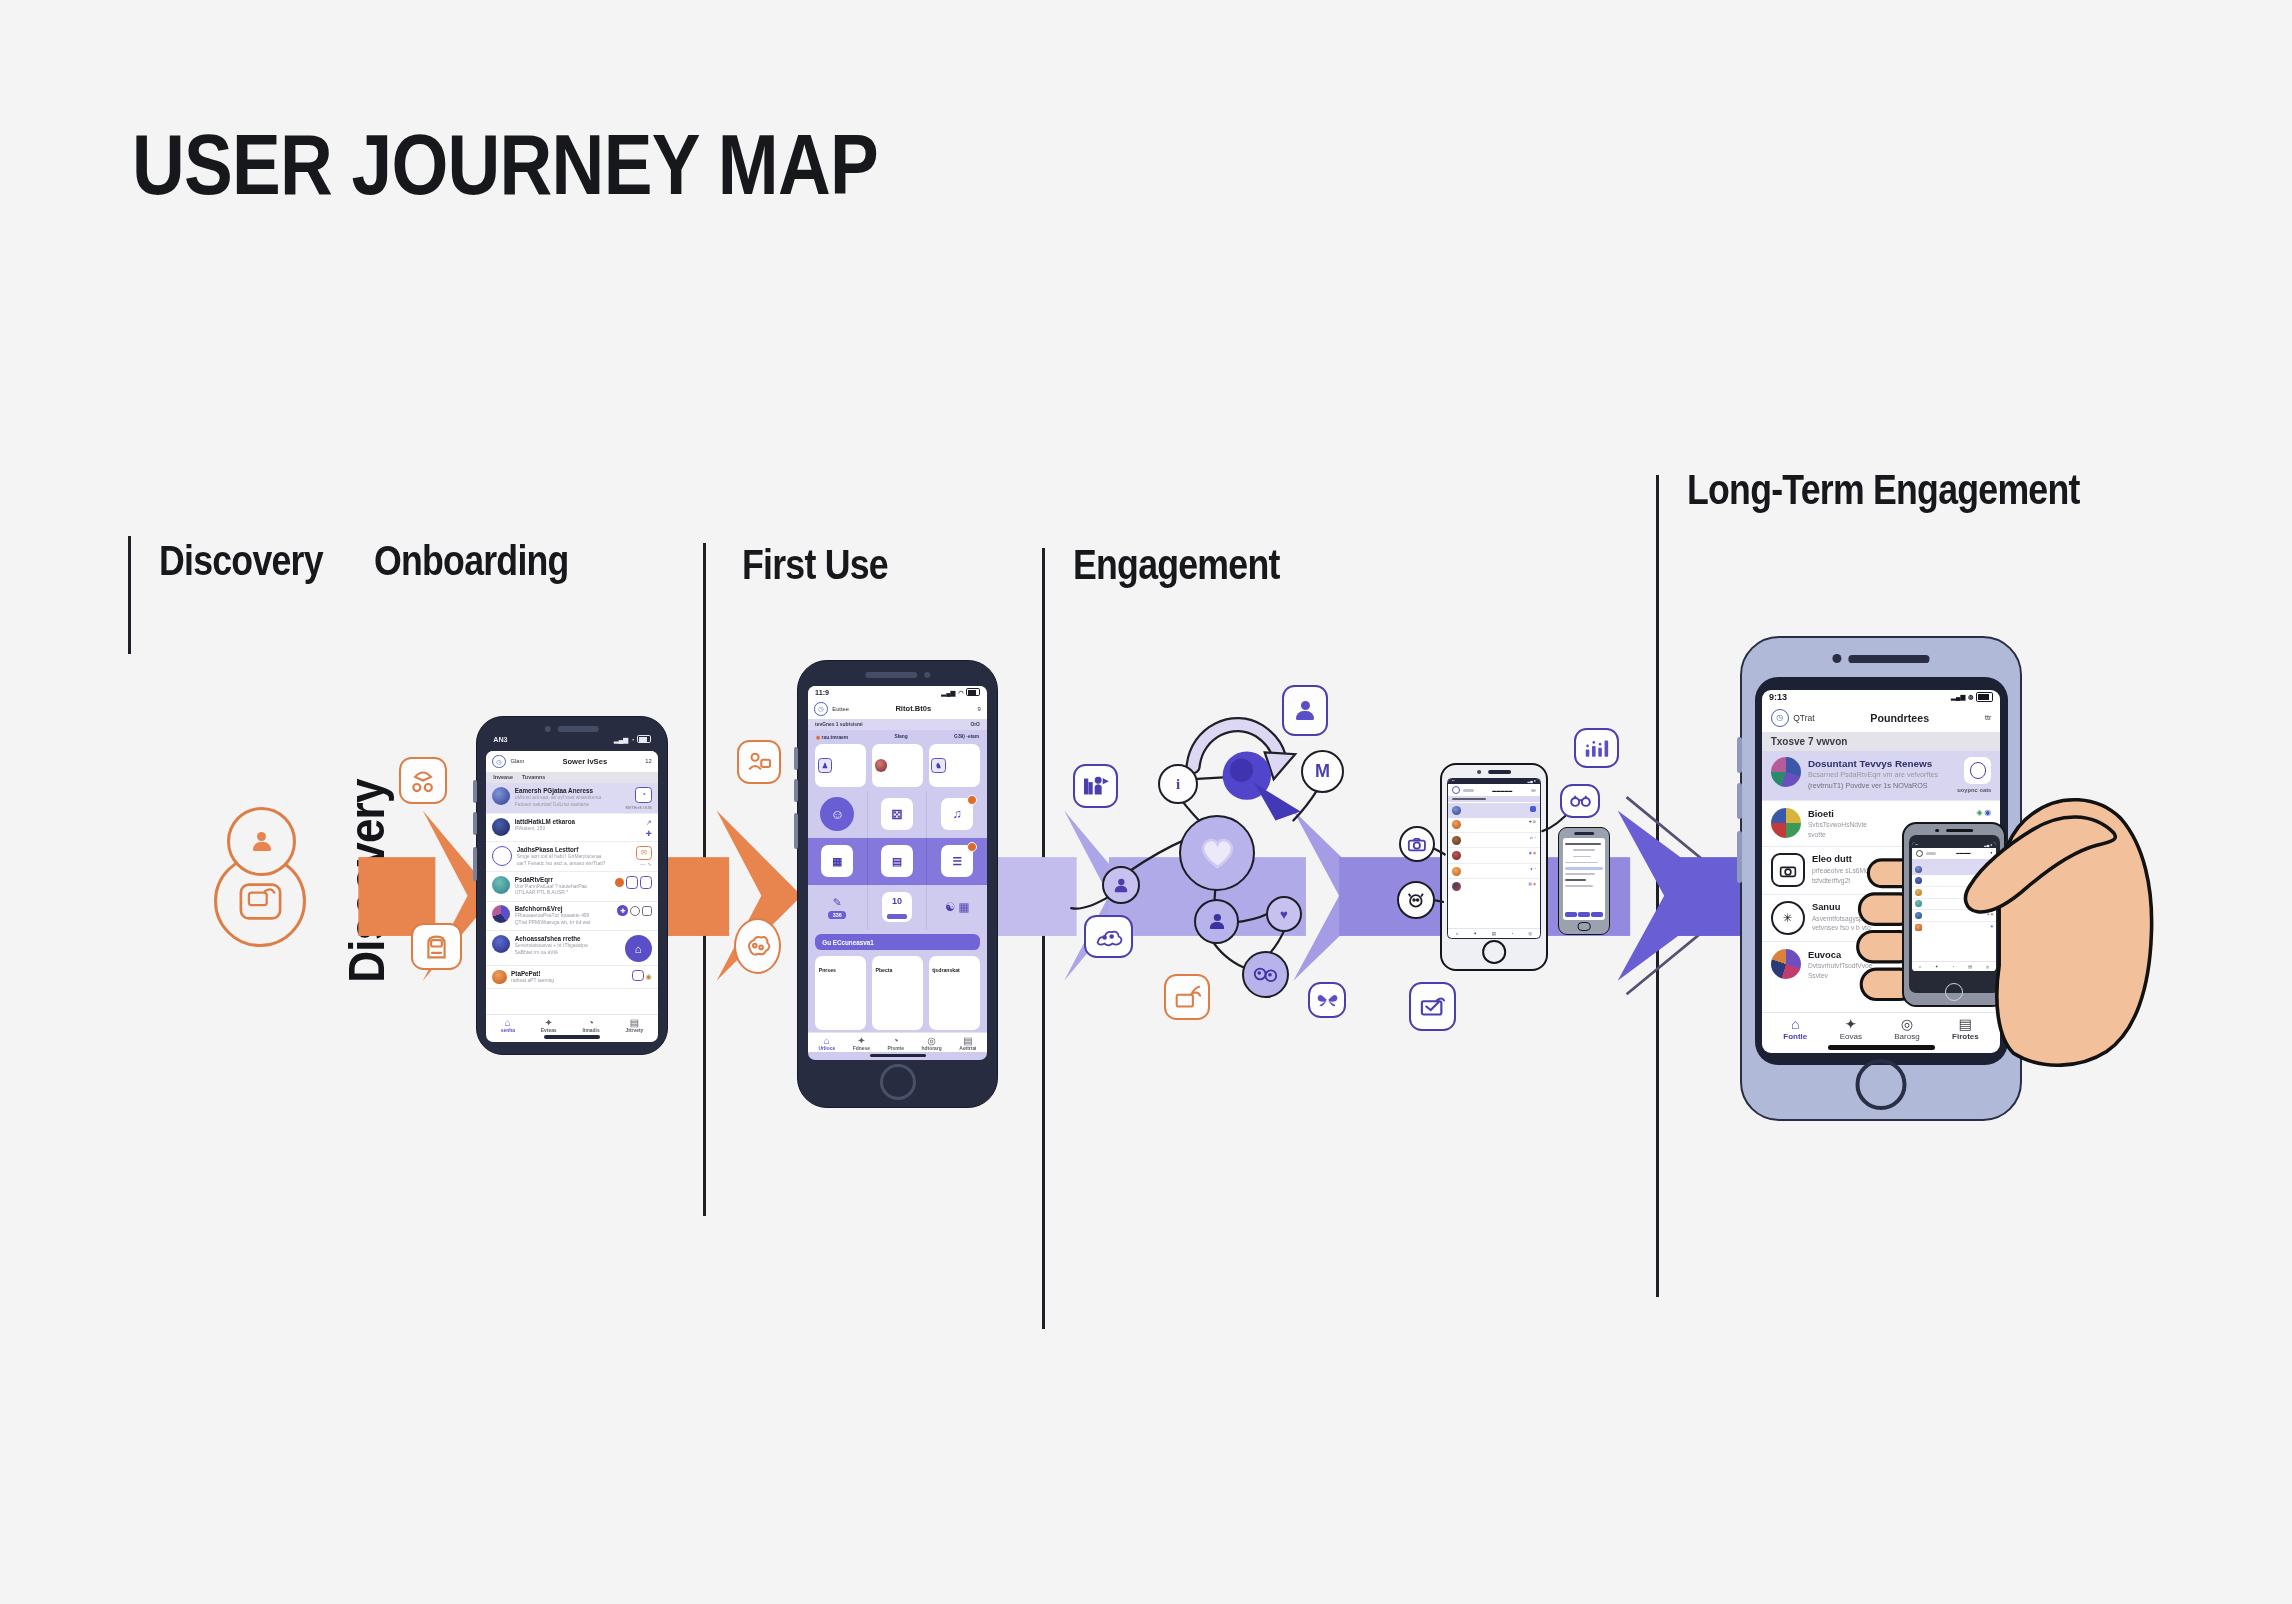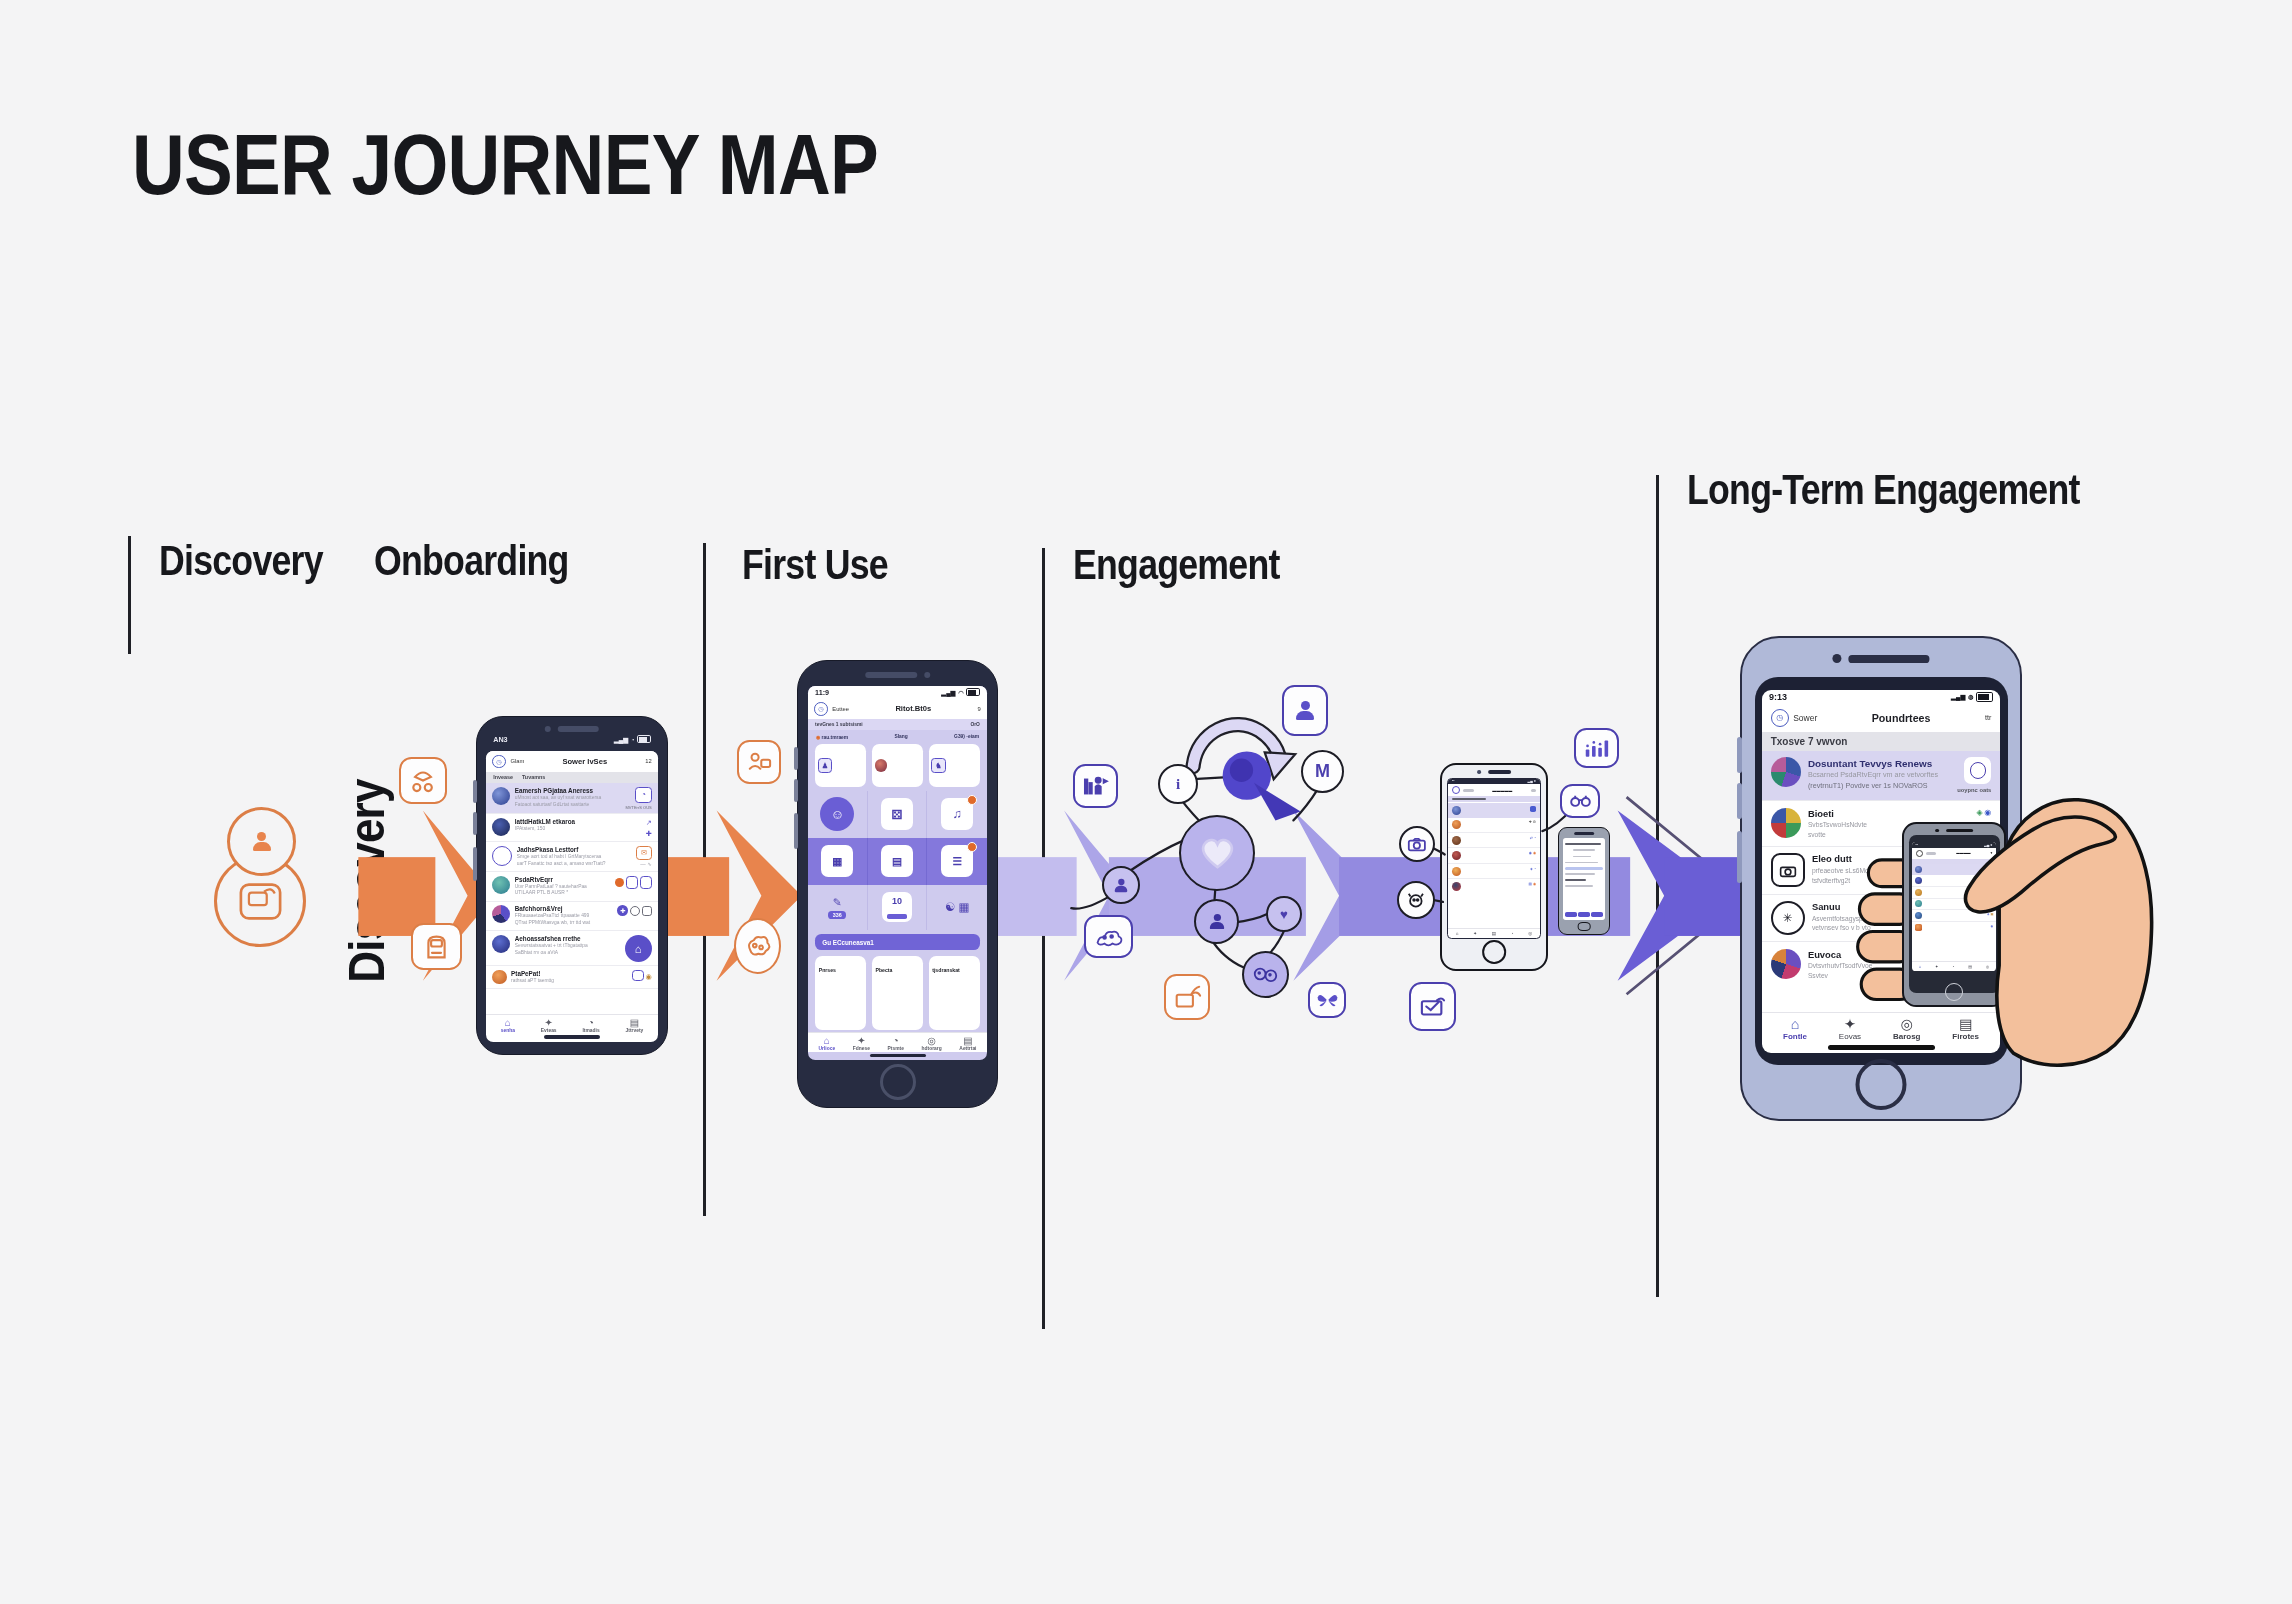--- a/index.html
+++ b/index.html
@@ -616,21 +616,21 @@
       <div class="stat" style="color:#16171e;font-size:9px">
         <span>9:13</span>
         <span class="r">
             <span>▂▄▆</span>
             <span>◍</span>
             <span class="batt" style="width:15px;height:8px"></span>
           </span>
       </div>
       <div class="phed" style="padding:5.4px 9px">
         <span class="ic" style="width:16px;height:16px;font-size:8px">◷</span>
-        <span class="sm" style="font-size:8.5px">Sower</span>
+        <span class="sm" style="font-size:8.5px">QTrat</span>
         <b style="font-size:10.7px">Poundrtees</b>
         <span class="sm" style="font-size:7.2px">ttr</span>
       </div>
       <div class="tabsbar" style="font-size:10px;padding:3.6px 9px;color:#3a3b44">
           <span>Txosve    7 vwvon</span>
         </div>
       <div class="prow6 hl">
         <span class="av6" style="background:conic-gradient(#3b57a8 0 30%,#6b4fc0 30% 55%,#2b8a6e 55% 75%,#b75c9a 75%)"></span>
         <div class="rt">
             <b style="font-size:9.9px;color:#2f2f6e">Dosuntant Tevvys Renews</b>
@@ -691,21 +691,21 @@
         <span class="ni6" style="color:#4a3fae">
             <span class="g" style="color:#3f51b5">⌂</span>
             <span>Fontle</span>
           </span>
         <span class="ni6">
             <span class="g">✦</span>
             <span style="font-weight:400">Eovas</span>
           </span>
         <span class="ni6">
             <span class="g">◎</span>
-            <span style="font-weight:700">Barosg</span>
+            <span style="font-weight:400">Barosg</span>
           </span>
         <span class="ni6">
             <span class="g">▤</span>
             <span style="font-weight:700">Firotes</span>
           </span>
       </div>
       <div class="hind" style="width:107px;height:5.4px;background:#111"></div>
     </div>
     <div class="homor" style="bottom:9px;width:43px;height:43px;border-width:4.5px;border-color:#2a2e45"></div>
   </div>

